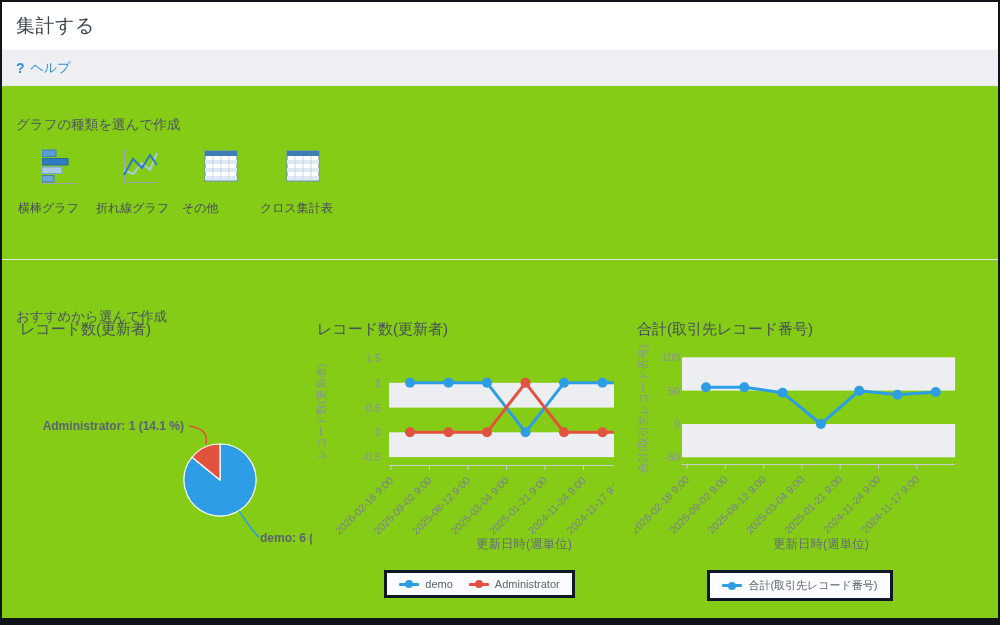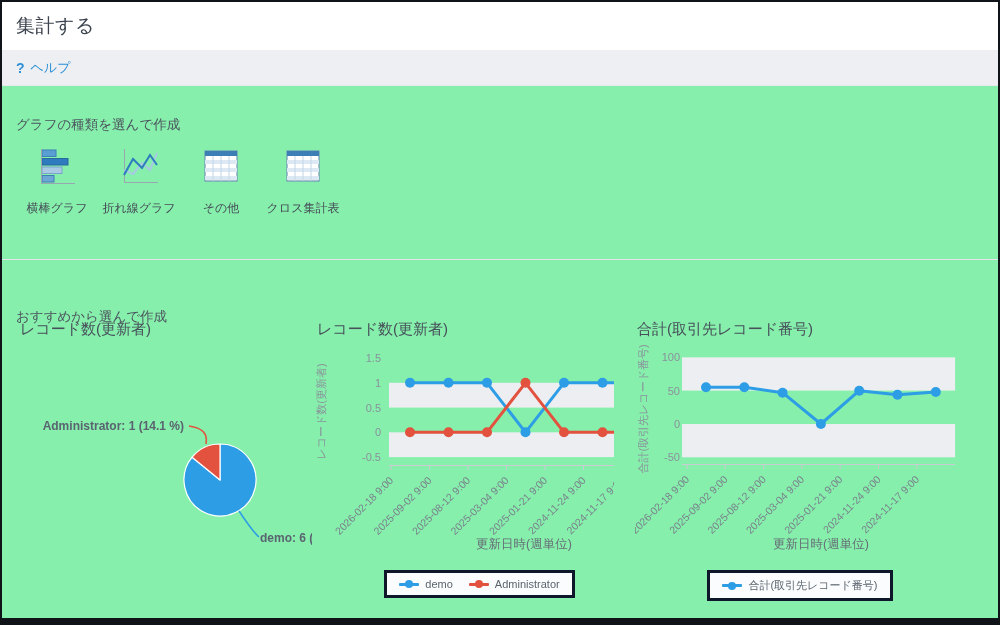--- a/index.html
+++ b/index.html
@@ -1,26 +1,26 @@
 <!DOCTYPE html>
 <html><head>
 <meta charset="utf-8">
 <style>
   html,body{margin:0;padding:0;background:#fff;font-family:"Liberation Sans","DejaVu Sans",sans-serif;}
   .screen{position:relative;width:1000px;height:625px;box-sizing:border-box;
-    border:2px solid #101318;border-bottom-width:7px;background:#86efac;overflow:hidden;}
+    border:2px solid #101318;border-bottom-width:7px;background:#84cc16;overflow:hidden;}
   .header{position:absolute;top:0;left:0;right:0;height:48px;background:#ffffff;}
   .page-title{position:absolute;left:14px;top:11px;font-size:19px;color:#3b434e;letter-spacing:.5px;}
   .help-bar{position:absolute;top:48px;left:0;right:0;height:36px;background:#edeff2;
     border-bottom:1px solid #e7e9ec;display:flex;align-items:center;padding-left:14px;box-sizing:border-box;}
   .help-icon{color:#2d8fd5;font-weight:bold;font-size:14px;margin-right:6px;}
   .help-link{color:#2d8fd5;font-size:13px;text-decoration:none;cursor:pointer;}
   .section-heading{position:absolute;left:14px;font-size:13.5px;color:#4c545e;}
   .tiles{position:absolute;left:16px;top:140px;display:flex;}
-  .tile{width:78px;display:flex;flex-direction:column;align-items:center;cursor:pointer;}
+  .tile{width:78px;display:flex;flex-direction:column;cursor:pointer;}
   .tile.wide{width:86px;}
   .tile .ic{height:48px;display:flex;align-items:center;justify-content:center;}
   .tile-label{font-size:12px;color:#454d57;margin-top:10px;white-space:nowrap;}
   .divider{position:absolute;left:0;right:0;top:257px;border-top:1px solid #e3e5e8;}
   .panel{position:absolute;top:318px;overflow:hidden;}
   .chart-title{height:24px;font-size:15px;color:#47505a;padding-left:2px;white-space:nowrap;}
   svg{display:block;}
   svg text{font-family:"Liberation Sans","DejaVu Sans",sans-serif;}
   .ytick{font-size:11px;fill:#8a929b;}
   .xlab{font-size:10.5px;fill:#7a828c;}

